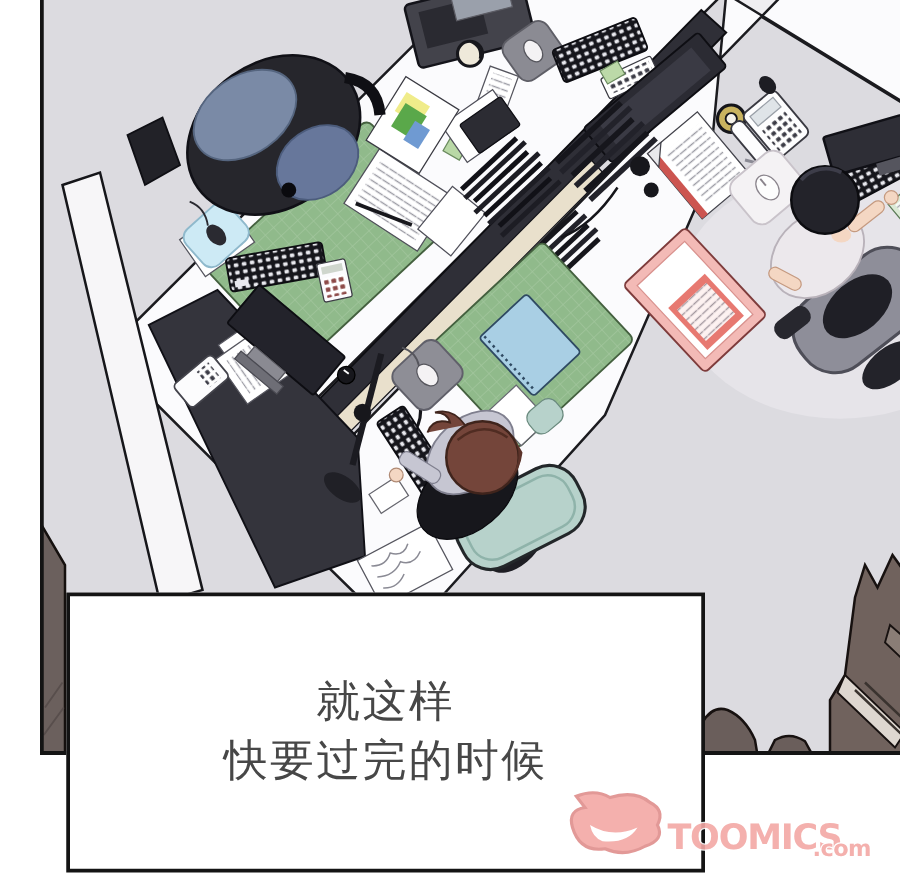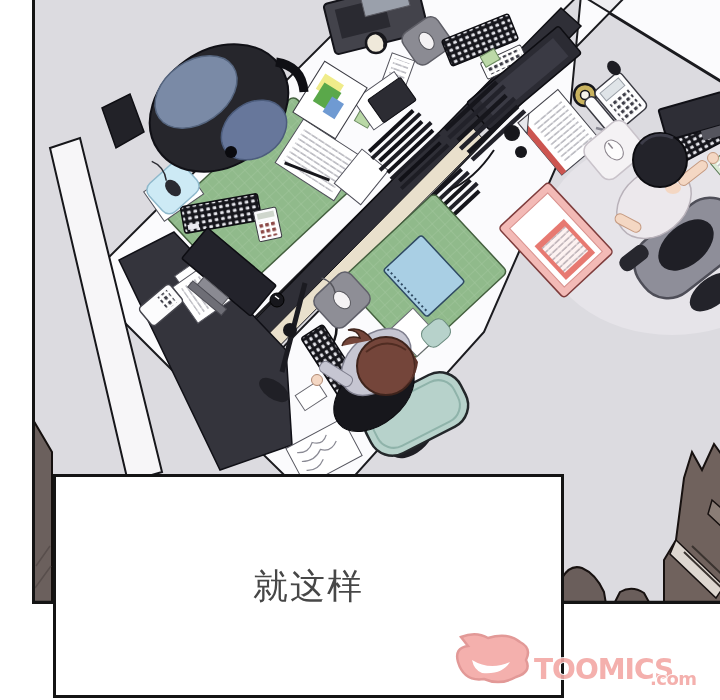--- a/index.html
+++ b/index.html
@@ -317,20 +317,21 @@
       <polygon points="688,500 720,528 720,548 684,514" fill="#8a7d76" stroke="#171110" stroke-width="1.5"></polygon>
     </g>
 
     <line x1="9.5" y1="0" x2="9.5" y2="604" stroke="#141414" stroke-width="3"></line>
     <line x1="8" y1="602.5" x2="720" y2="602.5" stroke="#141414" stroke-width="3.5"></line>
   </g>
 </svg>
 
 <div class="caption-box">
   <div class="caption-line">就这样</div>
+  <div class="caption-line">快要过完的时候</div>
 </div>
 
 <div class="watermark">
   <svg viewBox="0 0 272 64">
     <g>
       <path d="M10,32 Q6,18 20,16 L13,7 Q28,1 40,8 Q60,2 72,12 Q84,18 78,30 Q84,42 68,47 Q52,56 36,49 Q16,52 10,32 Z" fill="#f3a8a5" stroke="#df8e8c" stroke-width="2.5"></path>
       <path d="M24,30 Q42,41 62,32 Q54,45 34,43 Q26,40 24,30 Z" fill="#ffffff"></path>
     </g>
     <text class="wm-text" x="86" y="49" font-size="28" letter-spacing="-1">TOOMICS</text>
     <text class="wm-text" x="202" y="55" font-size="18" letter-spacing="-0.5">.com</text>

